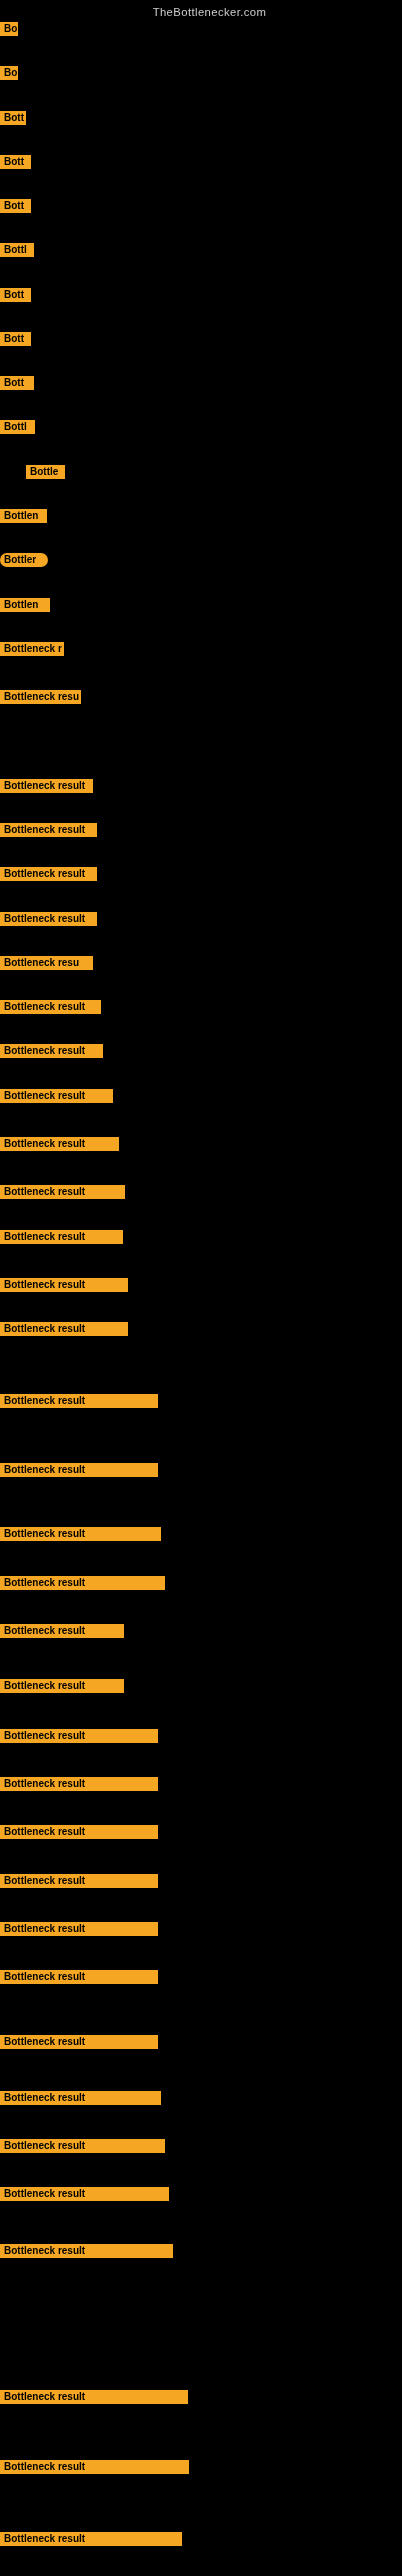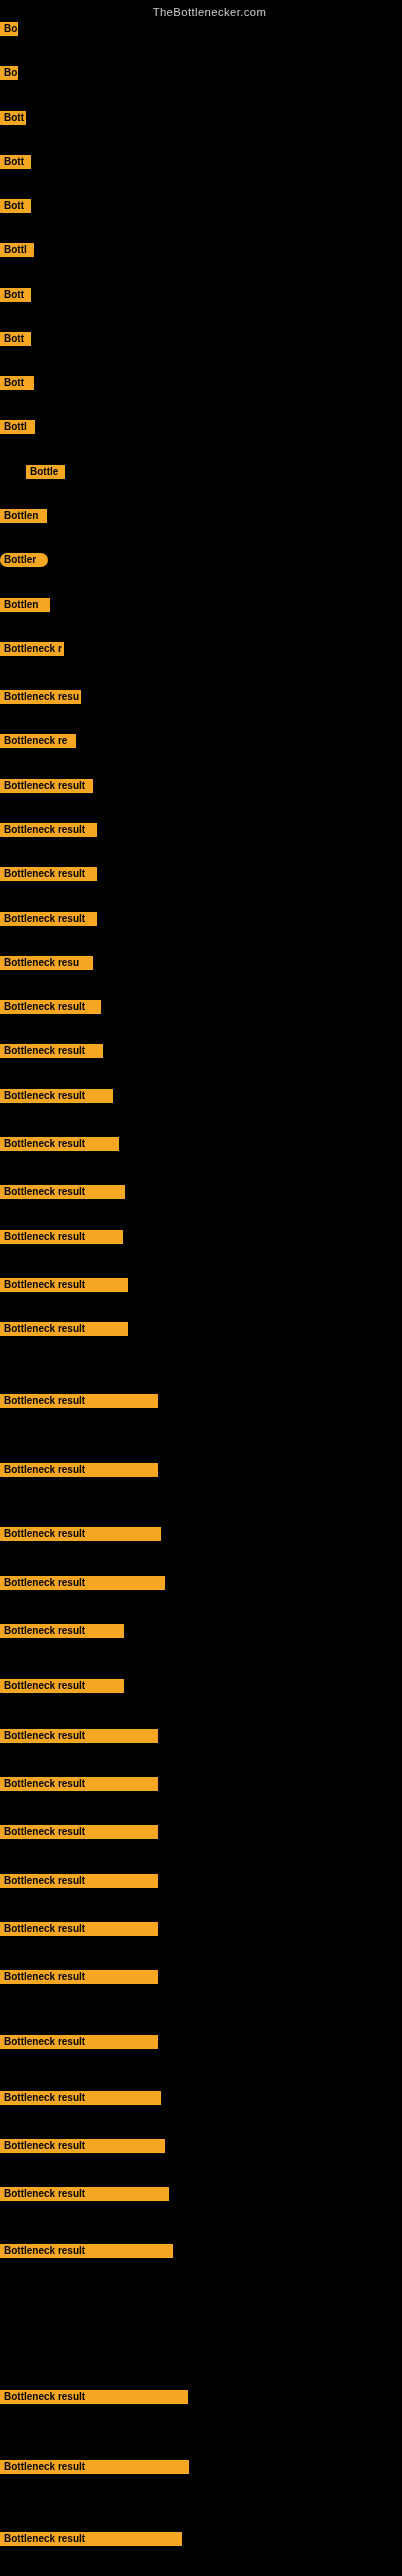--- a/index.html
+++ b/index.html
@@ -81,23 +81,20 @@
       <div class="bar" style="width: 48px; border-radius: 7px;">Bottler</div>
     </div>
     <div style="position: absolute; top: 576px; left: 0px; width: 100%; display: flex; align-items: center;">
       <div class="bar" style="width: 50px;">Bottlen</div>
     </div>
     <div style="position: absolute; top: 620px; left: 0px; width: 100%; display: flex; ">
       <div class="bar" style="width: 64px;">Bottleneck r</div>
     </div>
     <div style="position: absolute; top: 668px; left: 0px; width: 100%; display: flex; align-items: center;">
       <div class="bar" style="width: 81px;">Bottleneck resu</div>
-    </div>
-    <div style="position: absolute; top: 712px; left: 0px; width: 100%; display: flex; align-items: center;">
-      <div class="bar" style="width: 76px;">Bottleneck re</div>
     </div>
     <div style="position: absolute; top: 757px; left: 0px; width: 100%; display: flex; align-items: center;">
       <div class="bar" style="width: 93px;">Bottleneck result</div>
     </div>
     <div style="position: absolute; top: 801px; left: 0px; width: 100%; display: flex; align-items: center;">
       <div class="bar" style="width: 97px;">Bottleneck result</div>
     </div>
     <div style="position: absolute; top: 845px; left: 0px; width: 100%; display: flex; align-items: center;">
       <div class="bar" style="width: 97px;">Bottleneck result</div>
     </div>

